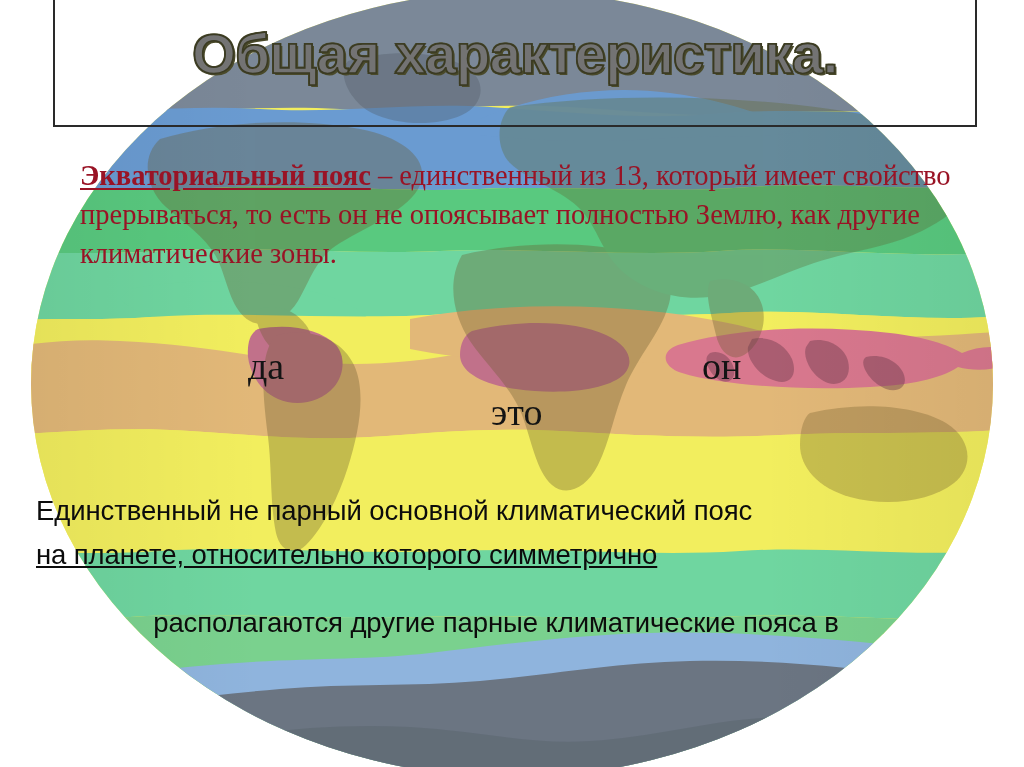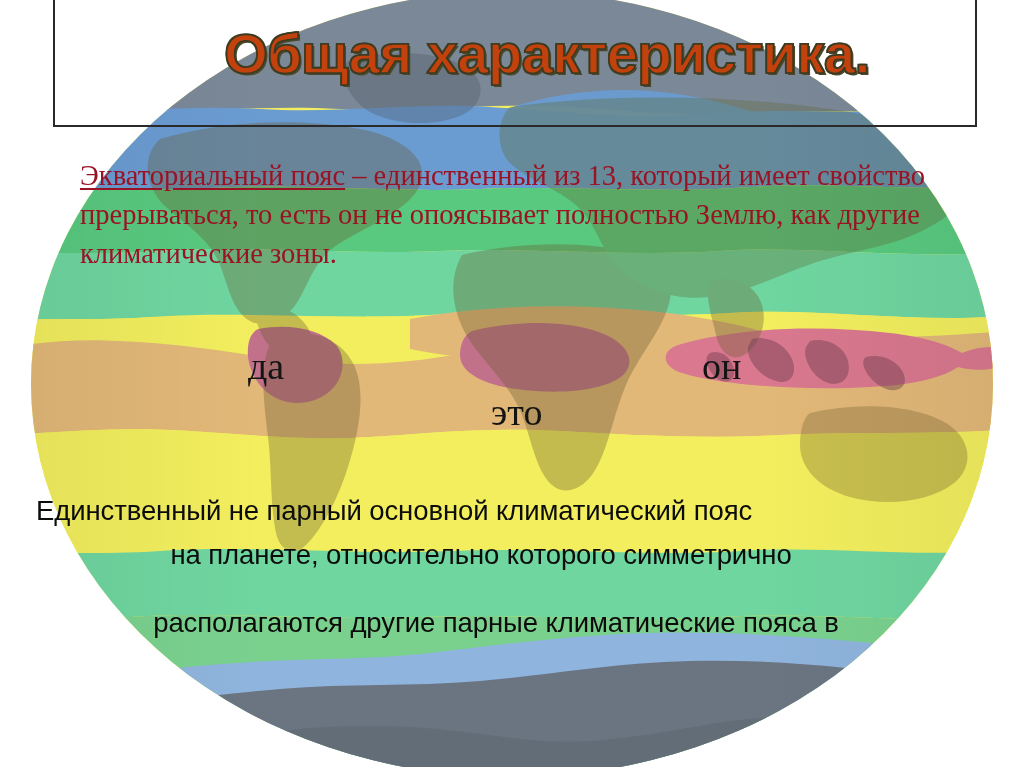--- a/index.html
+++ b/index.html
@@ -38,46 +38,45 @@
     pointer-events:none;
   }
   #title-text{
     position:absolute;
     left:53px;top:26px;
     width:924px;
     text-align:center;
     font-family:"Liberation Sans", sans-serif;
     font-size:56px;
     font-weight:bold;
-    color:#c2410c;
+    color:#737373;
     letter-spacing:-0.5px;
     line-height:1;
     -webkit-text-stroke:1.6px #3a3a22;
     text-shadow:
        2px 2px 0 #4a4a2a,
       -1px -1px 0 #4a4a2a,
        1px -1px 0 #4a4a2a,
       -1px  1px 0 #4a4a2a;
     white-space:nowrap;
-    padding-left:32px;
   }
 
   
   #red-block{
     position:absolute;
     left:80px;top:156px;
     width:880px;
     font-family:"Liberation Serif", serif;
     font-size:28.5px;
     line-height:39px;
     color:#991325;
     font-weight:normal;
   }
   #red-block .lead{
-    font-weight:normal;
+    font-weight:bold;
     text-decoration:underline;
     text-underline-offset:3px;
   }
 
   
   .word-label{
     position:absolute;
     font-family:"Liberation Serif", serif;
     font-size:38px;
     color:#141414;
@@ -93,21 +92,21 @@
     position:absolute;
     left:36px;top:489px;
     width:920px;
     font-family:"Liberation Sans", sans-serif;
     font-size:27.5px;
     line-height:44px;
     color:#0c0c0c;
     letter-spacing:-0.1px;
   }
   #bottom-block .l1{display:block;text-align:left;}
-  #bottom-block .l2{display:block;text-align:center;padding-right:30px;}
+  #bottom-block .l2{display:block;text-align:left;padding-right:30px;text-decoration:underline;}
   #bottom-block .l3{display:block;text-align:center;margin-top:24px;}
   #bottom-block .l4{display:block;text-align:left;padding-left:38px;}
 </style>
 </head>
 <body>
 
 <div id="slide">
 
   <div id="globe-wrap">
     <svg id="globe-svg" viewBox="0 0 1004 790" preserveAspectRatio="none">

